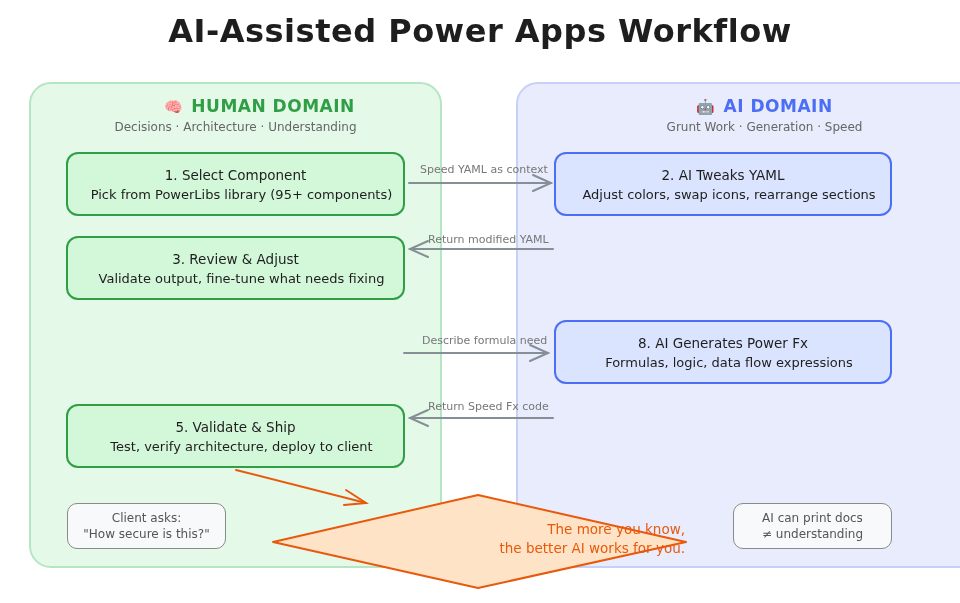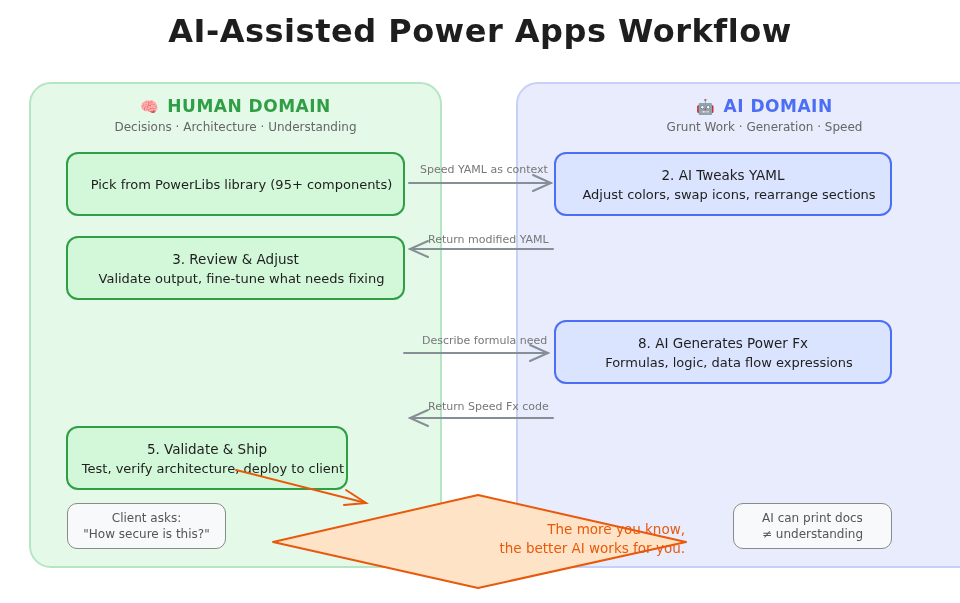--- a/index.html
+++ b/index.html
@@ -7,21 +7,21 @@
          font-family:"DejaVu Sans", sans-serif; color:#1e1e1e; }
   .abs { position:absolute; }
   #title { left:0; top:12px; width:960px; text-align:center; font-size:32px;
            font-weight:bold; color:#1e1e1e; letter-spacing:0.5px; font-family:"DejaVu Sans", sans-serif; }
   .zone { border-radius:22px; border:2px solid; box-sizing:border-box; }
   #zone-human { left:29px; top:82px; width:413px; height:486px; background:#e5f9e9; border-color:#b6e6c1; }
   #zone-ai { left:516px; top:82px; width:497px; height:486px; background:#e8ecfd; border-color:#c7d1f8; }
   .zone-head { position:absolute; left:0; width:100%; text-align:center; }
   .zone-title { top:12px; font-size:17px; font-weight:bold; letter-spacing:0.5px; }
   .zone-sub { top:36px; font-size:12px; color:#666; }
-  #zone-human .zone-title { color:#2f9e44; }
+  #zone-human .zone-title { color:#2f9e44;margin-left:24px; }
   #zone-ai .zone-title { color:#4c6ef5; }
   .emoji { display:inline-block; margin-right:8px; font-size:15px; }
   .step { border:2.5px solid; border-radius:12px; box-sizing:border-box; text-align:center;
           display:flex; flex-direction:column; justify-content:center; gap:4px; }
   .step.green { background:#d3f7d9; border-color:#2f9e44; }
   .step.blue { background:#dbe4ff; border-color:#4c6ef5; }
   .step .st { font-size:13.5px; color:#1e1e1e; }
   .step .sd { font-size:13px; color:#1e1e1e; white-space:nowrap;margin-left:12px; }
   .note { border:1.5px solid #8a8a8a; border-radius:10px; background:#f8f9fa; box-sizing:border-box;
           text-align:center; font-size:12px; color:#555; display:flex; flex-direction:column; justify-content:center; gap:2px; }
@@ -42,35 +42,36 @@
 </div>
 
 <div id="zone-ai" class="abs zone">
   <div class="zone-head zone-title">
     <span class="emoji">🤖</span><span>AI DOMAIN</span>
   </div>
   <div class="zone-head zone-sub">Grunt Work · Generation · Speed</div>
 </div>
 
 <div class="abs step green" style="left:66px;top:152px;width:339px;height:64px;">
+  <div class="st">1. Select Component</div>
   <div class="sd">Pick from PowerLibs library (95+ components)</div>
 </div>
 <div class="abs step blue" style="left:554px;top:152px;width:338px;height:64px;">
   <div class="st">2. AI Tweaks YAML</div>
   <div class="sd">Adjust colors, swap icons, rearrange sections</div>
 </div>
 <div class="abs step green" style="left:66px;top:236px;width:339px;height:64px;">
   <div class="st">3. Review &amp; Adjust</div>
   <div class="sd">Validate output, fine-tune what needs fixing</div>
 </div>
 <div class="abs step blue" style="left:554px;top:320px;width:338px;height:64px;">
   <div class="st">8. AI Generates Power Fx</div>
   <div class="sd">Formulas, logic, data flow expressions</div>
 </div>
-<div class="abs step green" style="left:66px;top:426px;width:282px;height:64px;">
+<div class="abs step green" style="left:66px;top:404px;width:339px;height:64px;">
   <div class="st">5. Validate &amp; Ship</div>
   <div class="sd">Test, verify architecture, deploy to client</div>
 </div>
 
 <div class="abs note" style="left:67px;top:503px;width:159px;height:46px;">
   <div>Client asks:</div>
   <div>"How secure is this?"</div>
 </div>
 <div class="abs note" style="left:733px;top:503px;width:159px;height:46px;">
   <div>AI can print docs</div>

